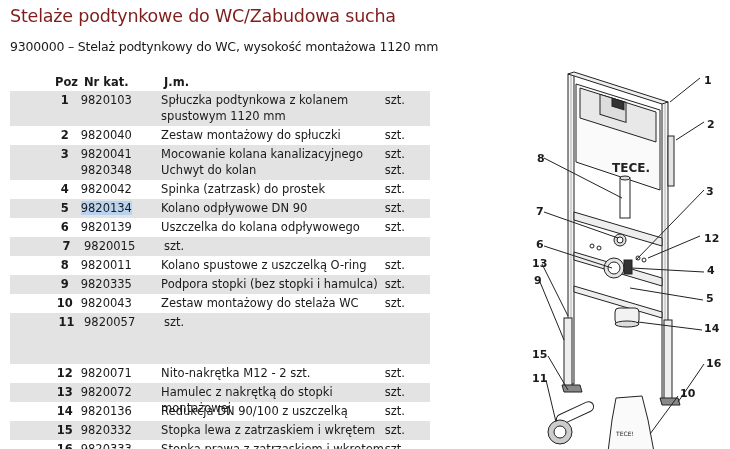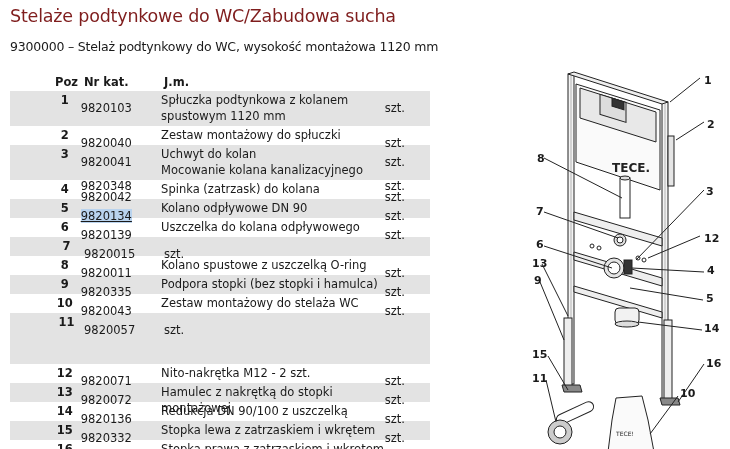--- a/index.html
+++ b/index.html
@@ -11,24 +11,24 @@
 
   .table { position: absolute; left: 10px; top: 73px; width: 420px; font-size: 11.5px; }
   .thead { display: flex; height: 18px; align-items: center; font-weight: 600; font-size: 11.5px; }
   .row { display: flex; align-items: flex-start; padding-top: 1px; }
   .row.shade { background: #e3e3e3; }
   .c-poz { width: 35px; text-align: center; font-weight: 700; padding-left: 0; margin-left: 39px; }
   .c-nr { width: 80px; }
   .c-name { width: 255px; padding-left: 8px; line-height: 16px; }
   .c-jm { width: 50px; text-align: left; }
   .cell { line-height: 16px; }
-  .c-nr div, .c-jm div { line-height: 16px; margin-top: 8px; }
+  .c-nr div, .c-jm div { line-height: 16px; }
   .thead .c-name { font-weight: 600; }
   .thead .c-poz, .thead .c-nr, .thead .c-jm { font-weight: 600; }
-  .sel { background: #b9d3ee; text-decoration: underline; }
+  .sel { background: #b9d3ee; }
 
   .diagram { position: absolute; left: 520px; top: 60px; width: 210px; height: 389px; }
   .callout { position: absolute; font-size: 11px; font-weight: 700; color: #1a1a1a; }
 </style>
 </head>
 <body>
 
 <div class="title">Stelaże podtynkowe do WC/Zabudowa sucha</div>
 <div class="subtitle">9300000 – Stelaż podtynkowy do WC, wysokość montażowa 1120 mm</div>
 
@@ -64,35 +64,35 @@
           <div>szt.</div>
         </div>
       </div>
       <div class="row shade" style="height: 35px;">
         <div class="c-poz cell">3</div>
         <div class="c-nr">
           <div><span>9820041</span></div>
           <div><span>9820348</span></div>
         </div>
         <div class="c-name">
+          <div>Mocowanie kolana kanalizacyjnego</div>
           <div>Uchwyt do kolan</div>
-          <div>Mocowanie kolana kanalizacyjnego</div>
         </div>
         <div class="c-jm">
           <div>szt.</div>
           <div>szt.</div>
         </div>
       </div>
       <div class="row" style="height: 19px;">
         <div class="c-poz cell">4</div>
         <div class="c-nr">
           <div><span>9820042</span></div>
         </div>
         <div class="c-name">
-          <div>Spinka (zatrzask) do kolana</div>
+          <div>Spinka (zatrzask) do prostek</div>
         </div>
         <div class="c-jm">
           <div>szt.</div>
         </div>
       </div>
       <div class="row shade" style="height: 19px;">
         <div class="c-poz cell">5</div>
         <div class="c-nr">
           <div><span class="sel">9820134</span></div>
         </div>

